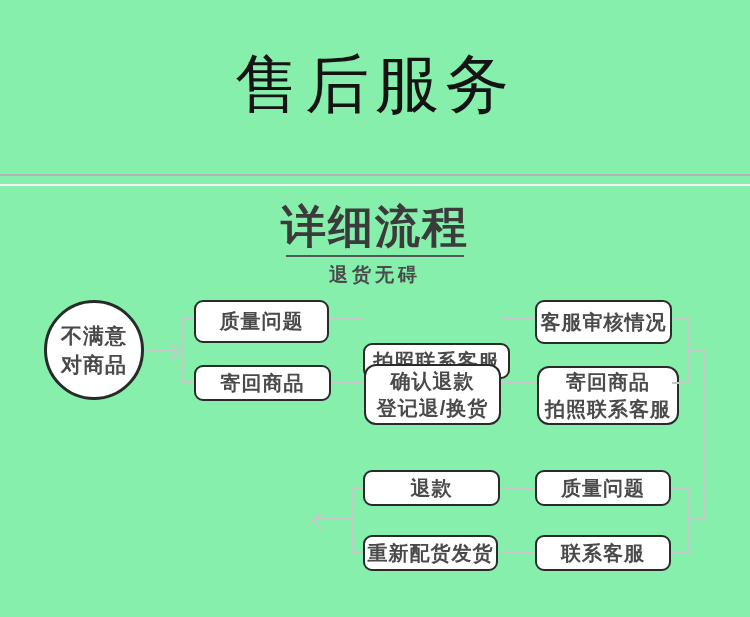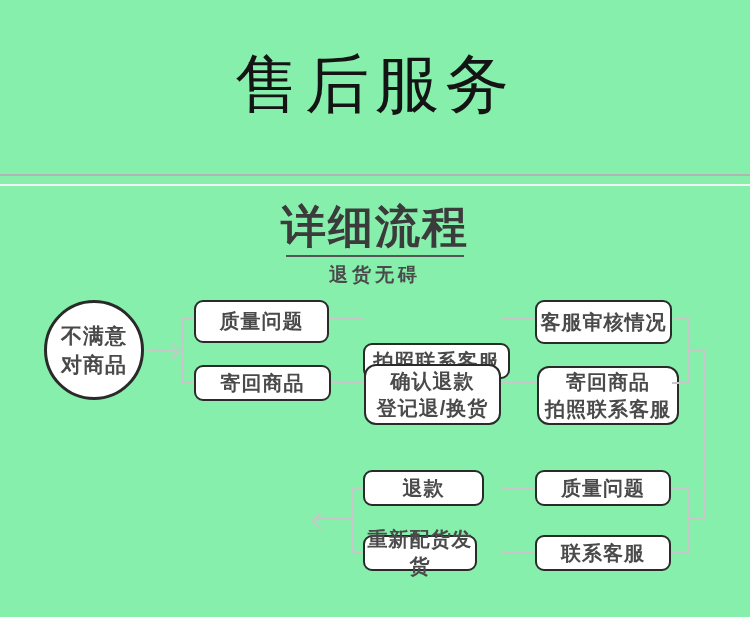--- a/index.html
+++ b/index.html
@@ -27,23 +27,23 @@
         box-sizing:border-box;text-align:center;}
   .node span{display:block;}
   .start{left:44px;top:300px;width:100px;height:100px;border-width:3px;border-radius:50%;
          font-size:21px;line-height:29px;}
   .b-quality{left:194px;top:300px;width:135px;height:43px;}
   .b-photo{left:363px;top:300px;width:147px;height:36px;margin-top:43px;}
   .b-review{left:535px;top:300px;width:137px;height:44px;}
   .b-nonquality{left:194px;top:365px;width:137px;height:36px;}
   .b-contact{left:364px;top:364px;width:137px;height:61px;border-radius:12px;}
   .b-sendback{left:537px;top:366px;width:142px;height:59px;border-radius:12px;text-align:right;}
-  .b-refund{left:363px;top:470px;width:121px;height:36px;align-items:center;}
+  .b-refund{left:363px;top:470px;width:137px;height:36px;align-items:center;}
   .b-procrefund{left:535px;top:470px;width:136px;height:36px;}
-  .b-redeliver{left:363px;top:535px;width:114px;height:36px;}
+  .b-redeliver{left:363px;top:535px;width:135px;height:36px;}
   .b-procreturn{left:535px;top:535px;width:136px;height:36px;}
   .b-final{left:112px;top:470px;width:196px;height:100px;border-width:3px;border-radius:12px;
            font-size:22px;line-height:31px;}
 
   
   .ln{position:absolute;background:#c7c7c7;}
   .ln.h{height:2px;}
   .ln.v{width:2px;}
   .chev{position:absolute;width:10px;height:10px;border-top:2px solid #c7c7c7;
         border-right:2px solid #c7c7c7;background:transparent;}

